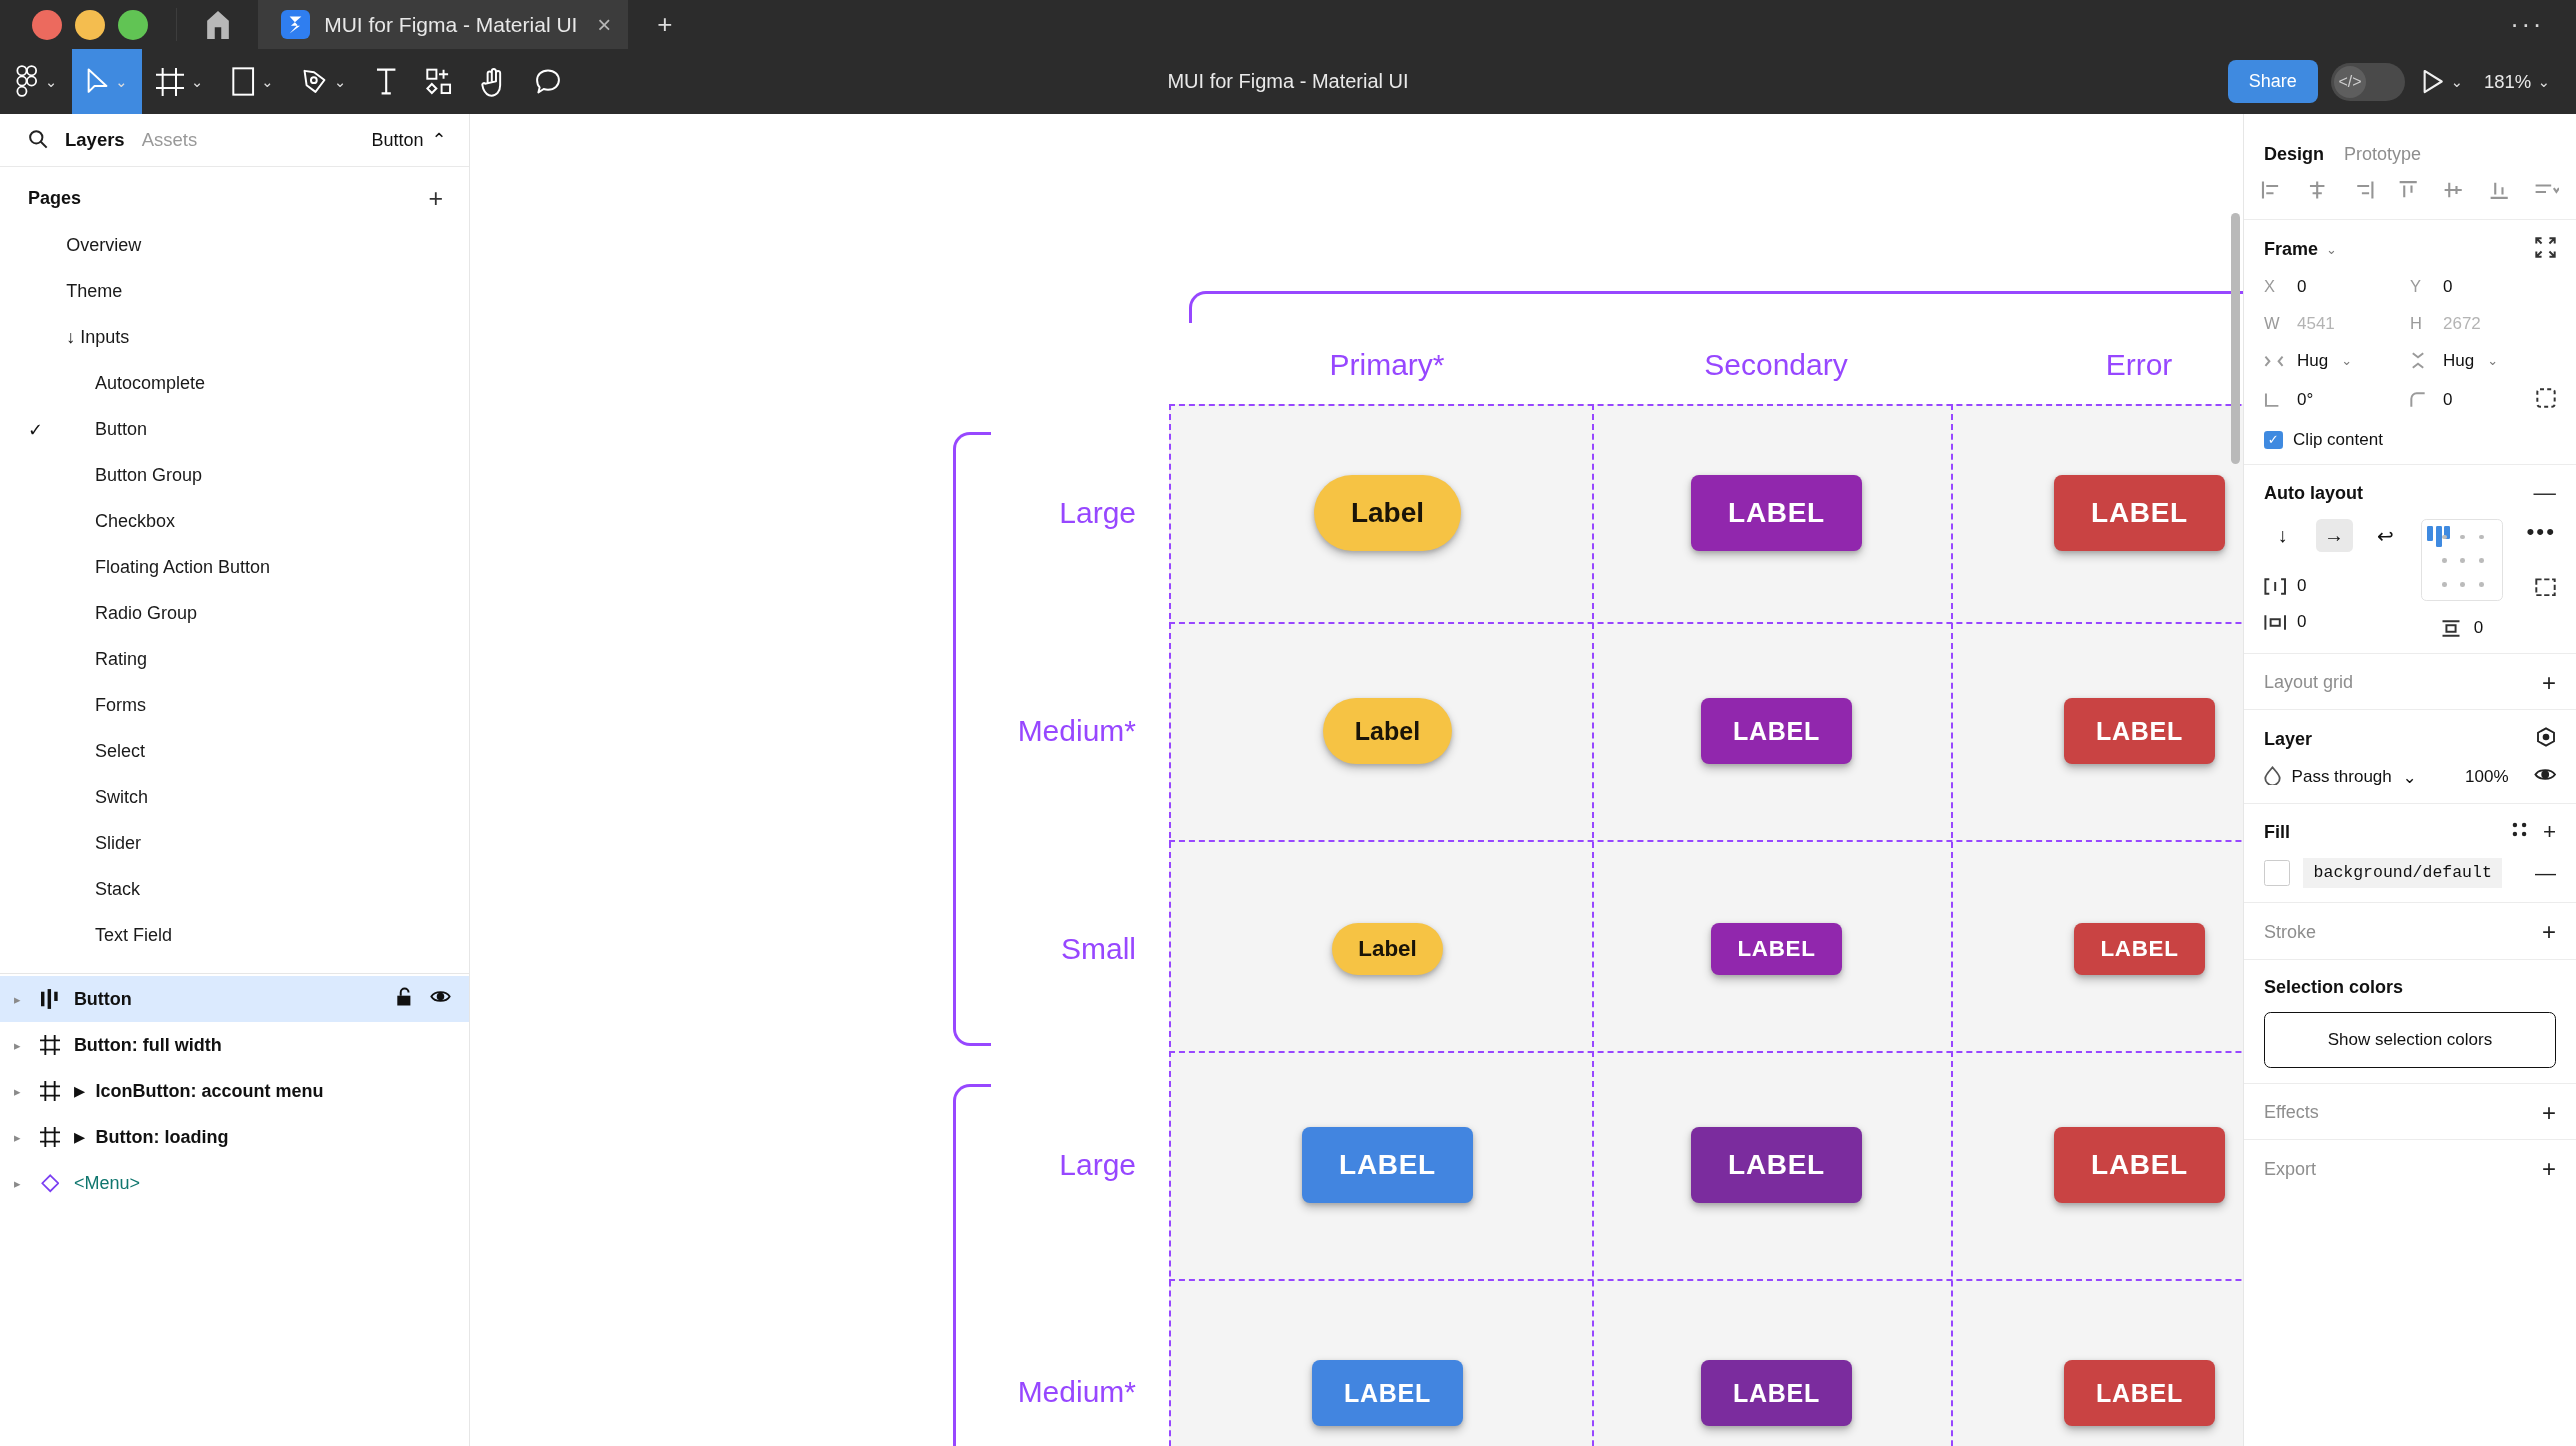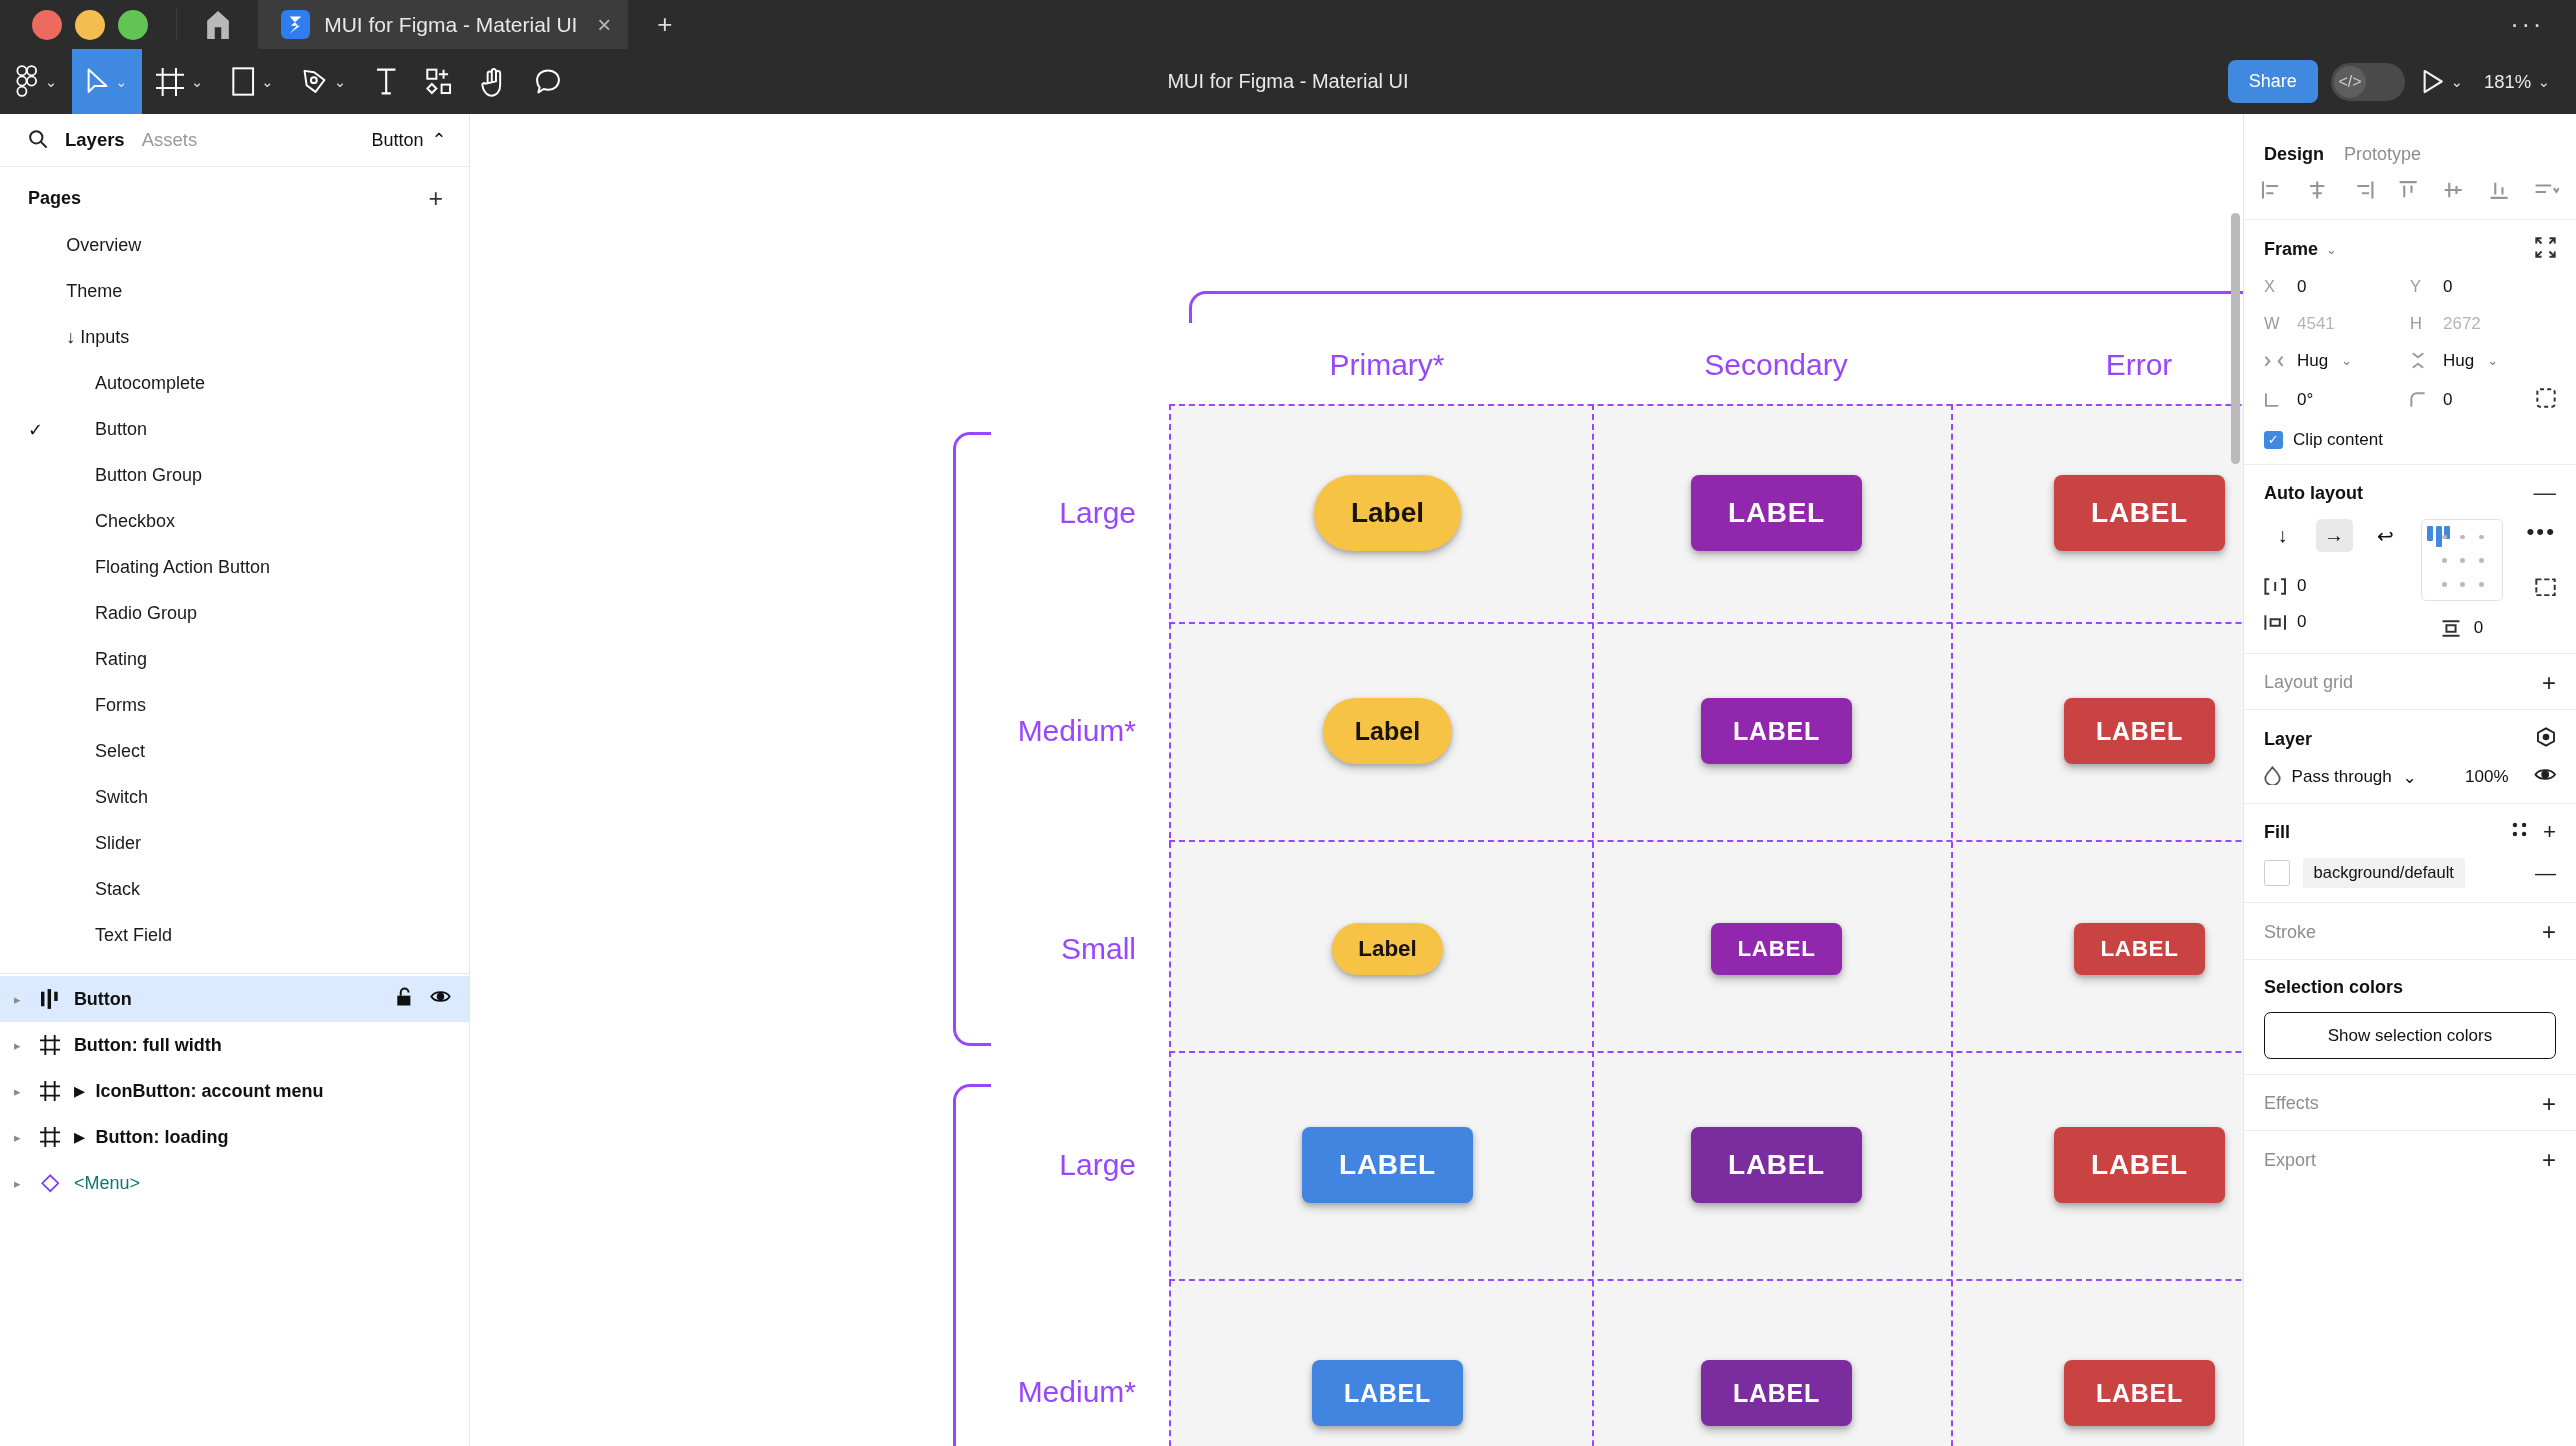--- a/index.html
+++ b/index.html
@@ -182,24 +182,24 @@
   .al-btn { width: 37px; height: 33px; display:flex; align-items:center; justify-content:center; border-radius:5.3px; cursor:pointer; font-size: 20px;}
   .al-btn.on { background:#e9e9e9; }
   .al-pad { width: 82px; height: 82px; border: 1.3px solid #e2e2e2; border-radius: 5.3px; position:relative; }
   .al-dot { position:absolute; width:4.6px; height:4.6px; border-radius:50%; background:#bbb;}
   .al-bars { position:absolute; left:5.3px; top:6px; display:flex; align-items:flex-start; gap:2.6px;}
   .al-bars i { display:block; width: 6px; background:#3f8ae0; border-radius: 1.3px;}
   .al-more { margin-left:auto; font-size: 22.4px; color:#222; letter-spacing: 2px; cursor:pointer;}
   .al-fields { display:flex; flex-direction:column; gap: 16px; }
   .fill-row { display:flex; align-items:center; gap: 13px; }
   .swatch { width: 26px; height: 26px; border: 1.3px solid #ccc; background:#fff; border-radius:2.6px; flex:0 0 26px;}
-  .chip { background:#f1f1f1; border-radius:0; padding: 5.3px 10.6px; font-size: 16.5px; }
+  .chip { background:#f1f1f1; border-radius:0; padding: 5.3px 10.6px; font-size: 16.5px; font-family: Liberation Mono, monospace; }
   .minus { margin-left:auto; font-size: 21px; color:#222; cursor:pointer; line-height:1;}
   .btn-outline {
-    border: 1.3px solid #111; border-radius: 6.6px; height: 47px; display:flex; align-items:center;
+    border: 1.3px solid #111; border-radius: 6.6px; height: 56px; display:flex; align-items:center;
     justify-content:center; font-size: 17px; cursor:pointer; margin-top: 4px;
   }
   .layer-line { display:flex; align-items:center; gap: 10.6px; margin-top: 2.6px;}
   .layer-line .pt { color:#555; font-size: 16px;}
   .layer-line .opac { margin-left:auto; font-size: 17px; }
   .plus { margin-left:auto; font-size: 24px; color:#222; cursor:pointer; line-height:1;}
 </style>
 </head>
 <body>
 

